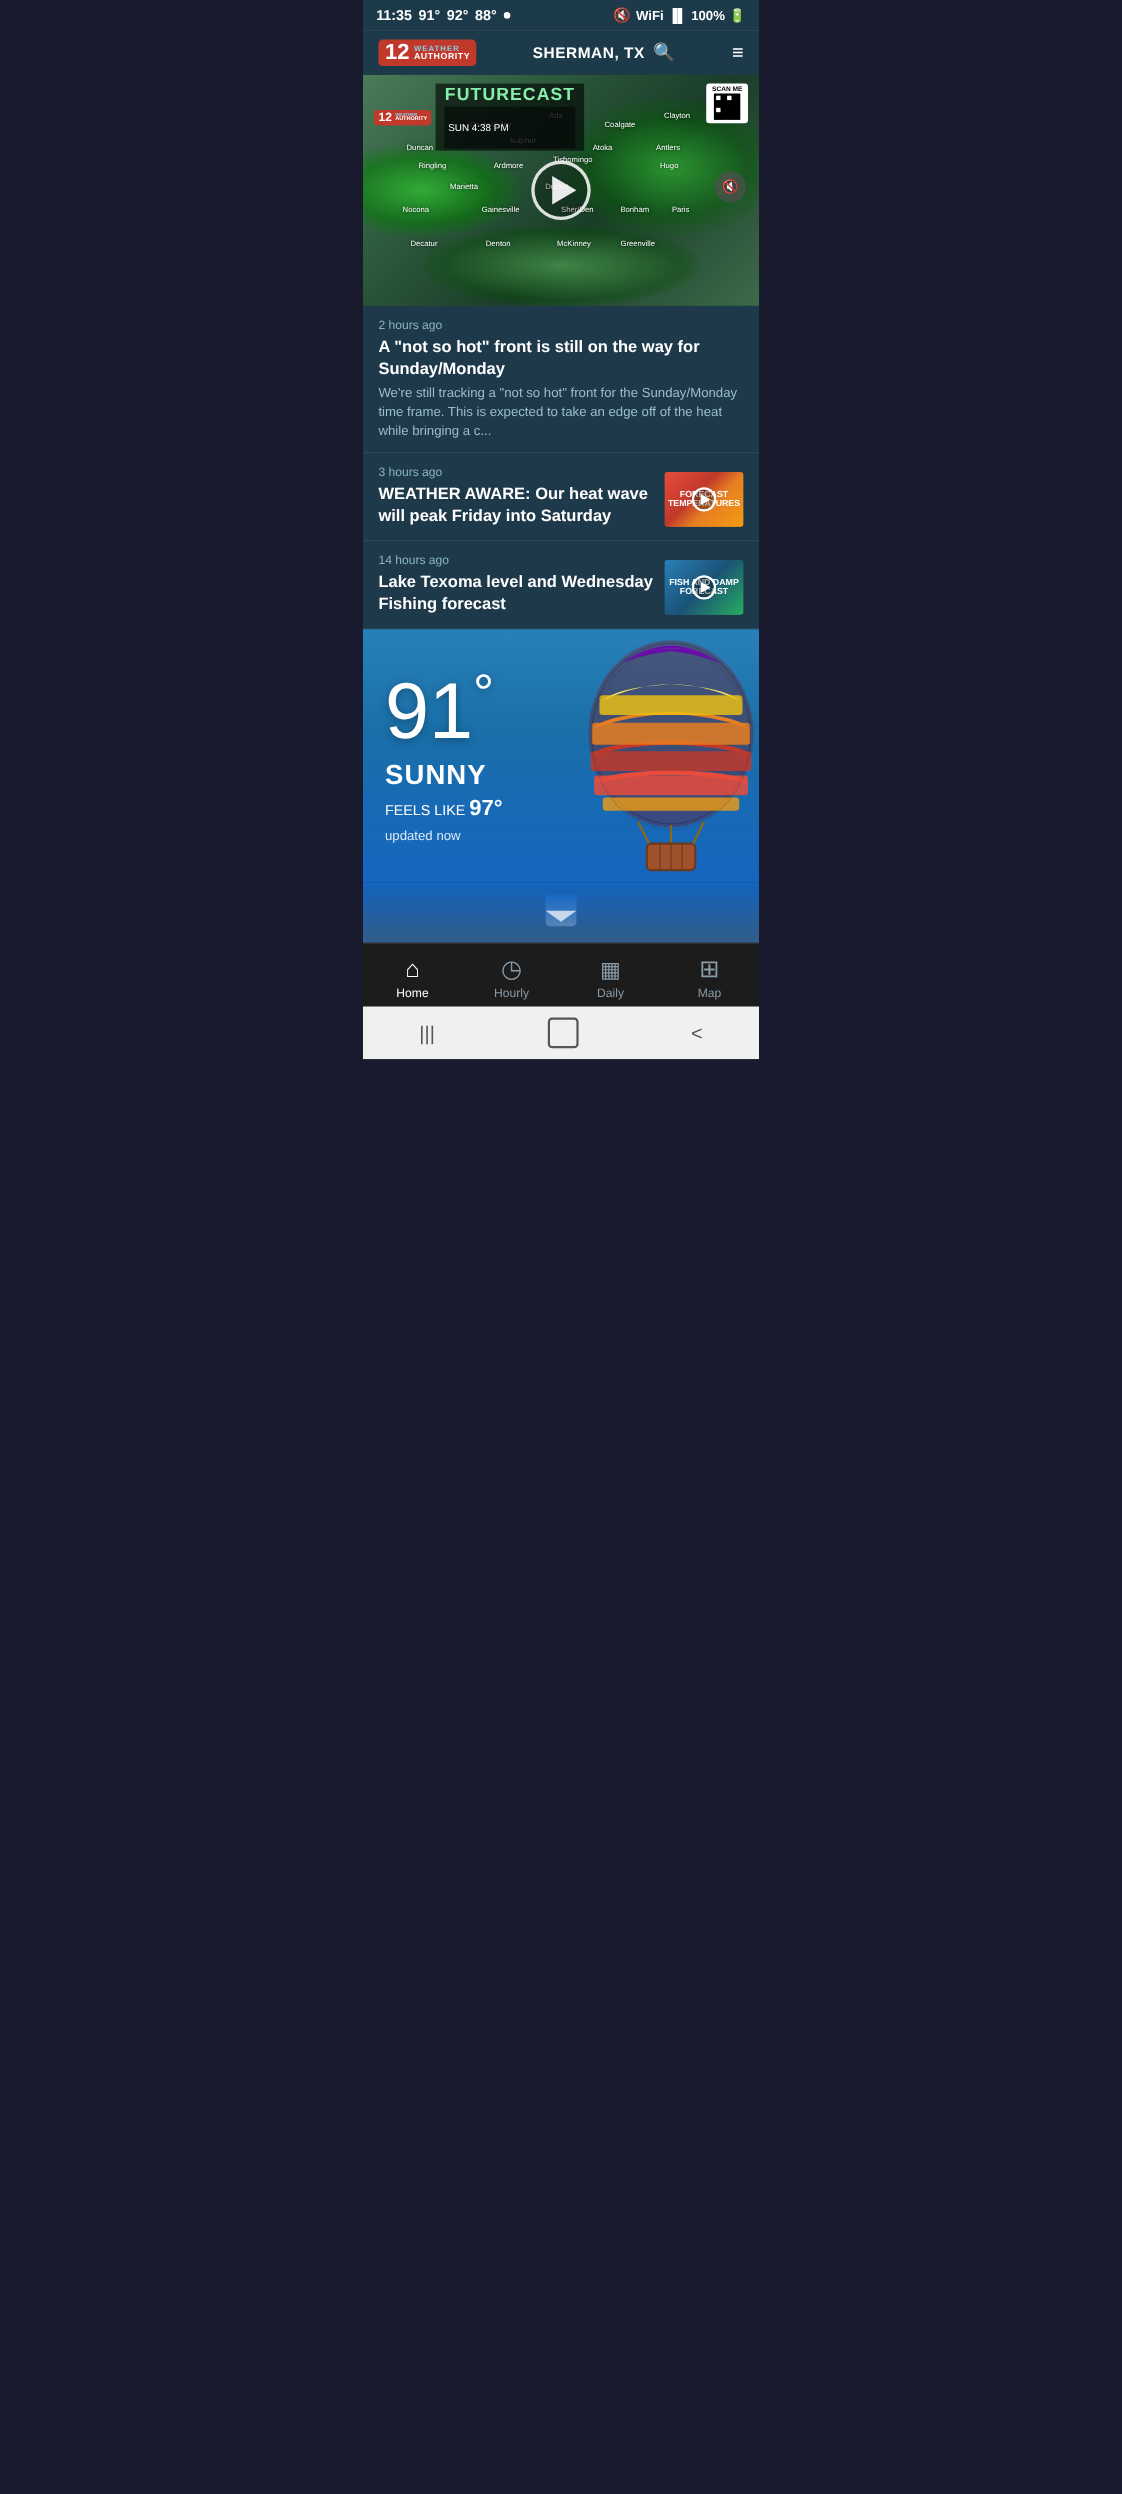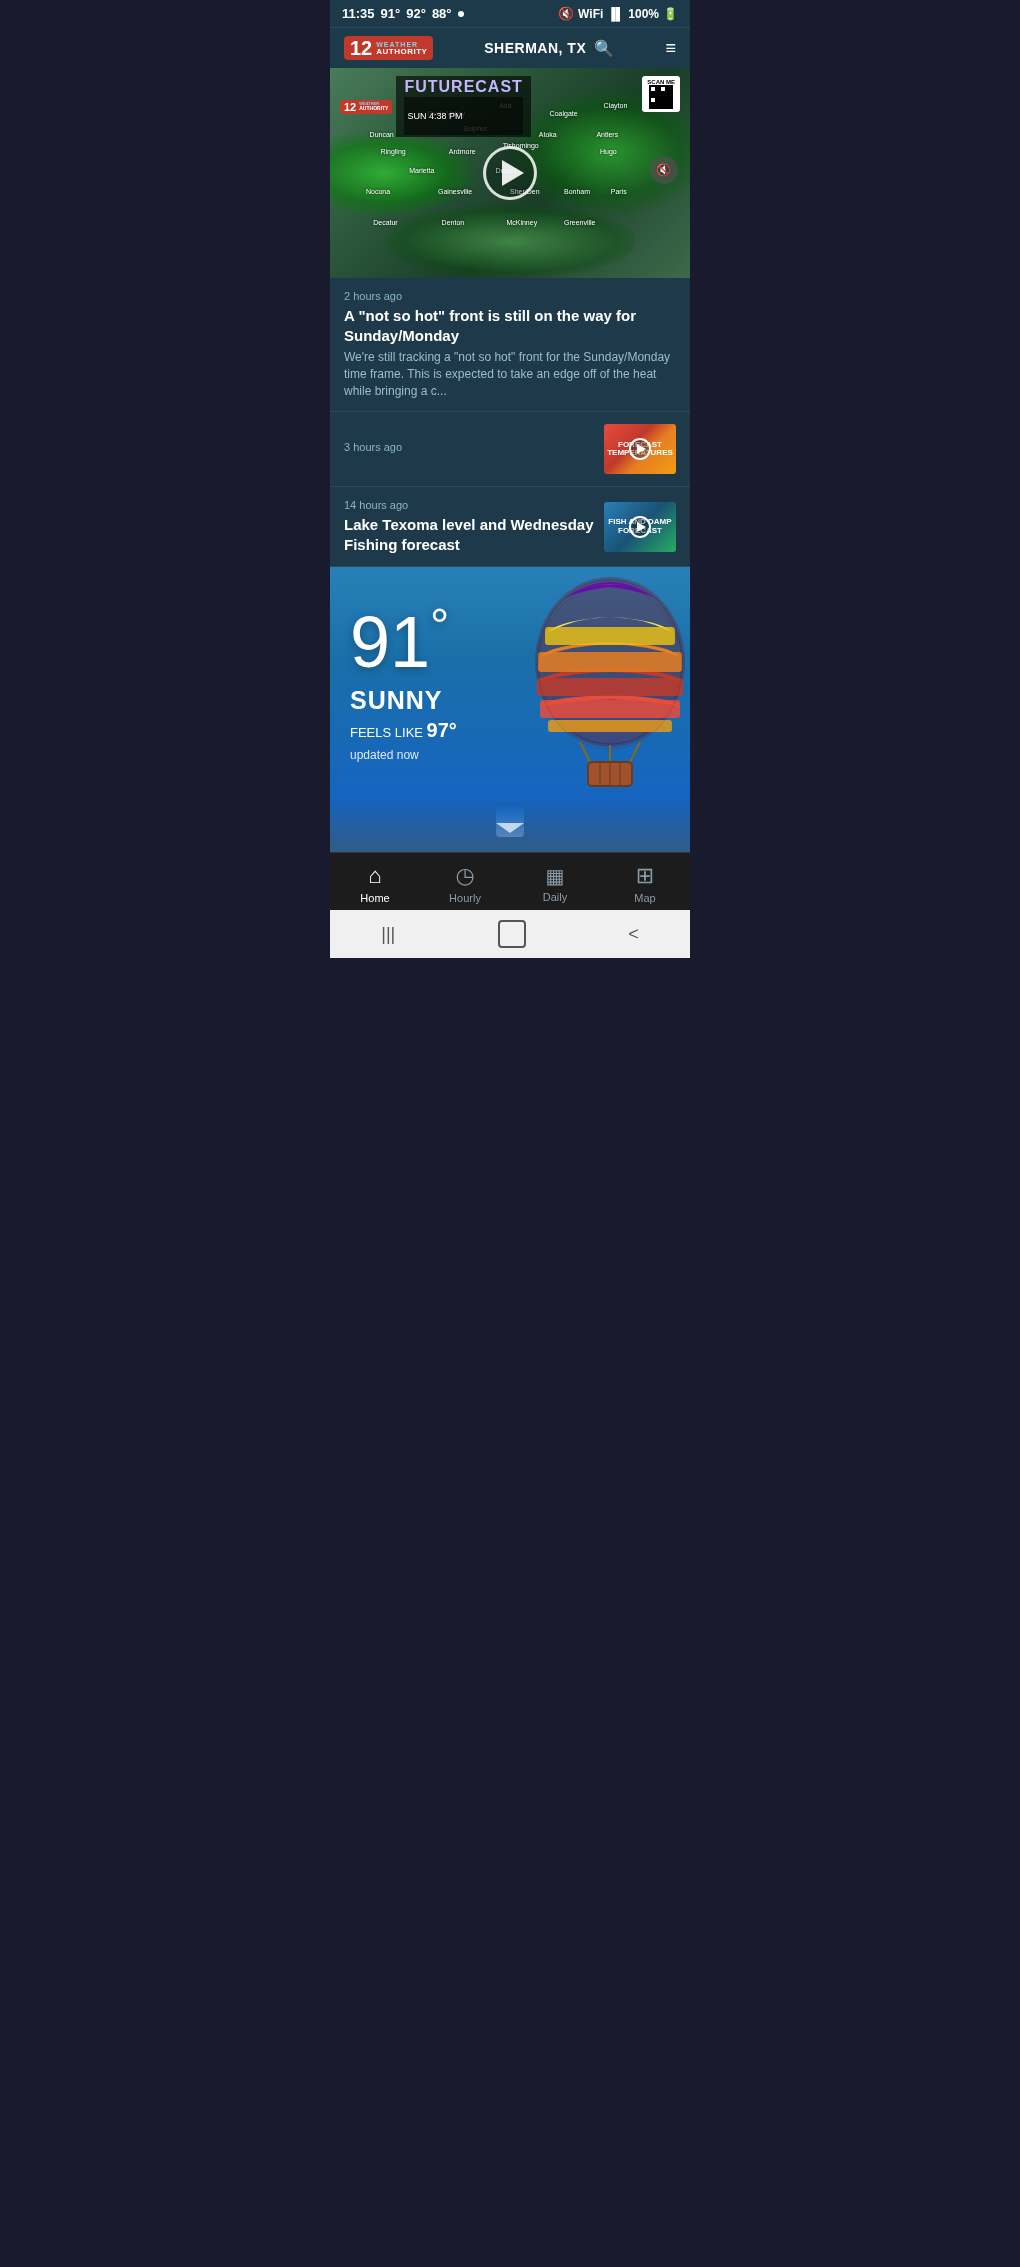--- a/index.html
+++ b/index.html
@@ -133,21 +133,21 @@
     .fc-logo-num { color: white; font-size: 11px; font-weight: 900; }
     .fc-logo-text { display: flex; flex-direction: column; line-height: 1; }
     .fc-weather { color: #87ceeb; font-size: 4px; font-weight: bold; }
     .fc-authority { color: white; font-size: 5px; font-weight: 900; }
     .futurecast-title-box {
       background: rgba(0,0,0,0.6);
       padding: 2px 8px;
       display: flex;
       flex-direction: column;
     }
-    .futurecast-title { color: #c4b5fd; font-size: 16px; font-weight: 900; letter-spacing: 1px; }
+    .futurecast-title { color: #86efac; font-size: 16px; font-weight: 900; letter-spacing: 1px; }
     .futurecast-time { color: white; font-size: 9px; background: rgba(0,0,0,0.5); padding: 14px 3px; margin-top: 1px; }
     .scan-me-box {
       background: white;
       border-radius: 3px;
       padding: 3px 5px;
       display: flex;
       flex-direction: column;
       align-items: center;
       font-size: 6px;
       font-weight: bold;
@@ -215,21 +215,21 @@
     }
 
     
     .news-section {
       background: #1e3a4a;
     }
     .news-item {
       padding: 12px 14px;
       border-bottom: 1px solid #2a4a5a;
       display: flex;
-      align-items: center;
+      align-items: flex-end;
       gap: 10px;
     }
     .news-item-text { flex: 1; }
     .news-time { color: #8ab4c4; font-size: 11px; margin-bottom: 4px; }
     .news-headline { color: white; font-size: 15px; font-weight: bold; line-height: 1.3; }
     .news-body { color: #9bbccc; font-size: 12px; margin-top: 4px; line-height: 1.4; }
     .news-thumb {
       width: 72px;
       height: 50px;
       border-radius: 3px;
@@ -468,20 +468,21 @@
     <div class="news-item-text">
       <div class="news-time">2 hours ago</div>
       <div class="news-headline">A "not so hot" front is still on the way for Sunday/Monday</div>
       <div class="news-body">We're still tracking a "not so hot" front for the Sunday/Monday time frame. This is expected to take an edge off of the heat while bringing a c...</div>
     </div>
   </div>
 
   <div class="news-item">
     <div class="news-item-text">
       <div class="news-time">3 hours ago</div>
+      <div class="news-headline">WEATHER AWARE: Our heat wave will peak Friday into Saturday</div>
     </div>
     <div class="news-thumb">
       <div class="thumb-img-1">
         <span style="color:white;font-size:8px;text-align:center;font-weight:bold;line-height:1.1;padding:2px;">FORECAST TEMPERATURES</span>
       </div>
       <div class="thumb-play">
         <div class="thumb-play-triangle"></div>
       </div>
     </div>
   </div>

